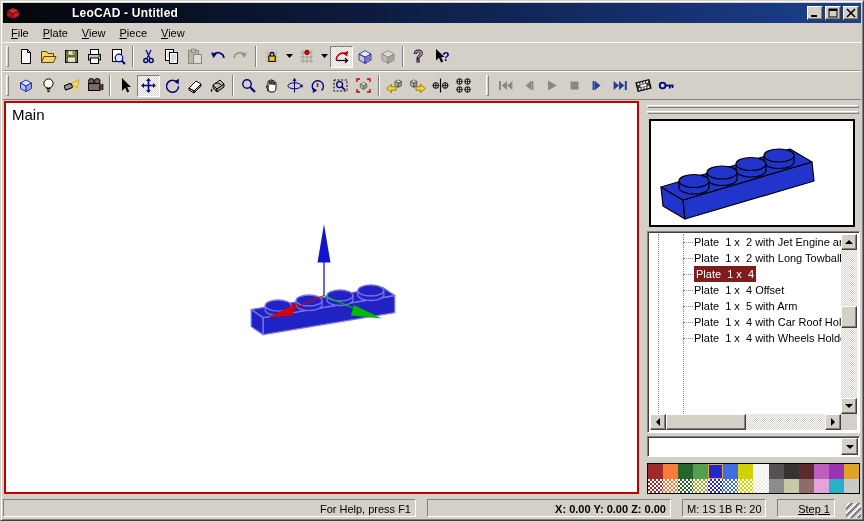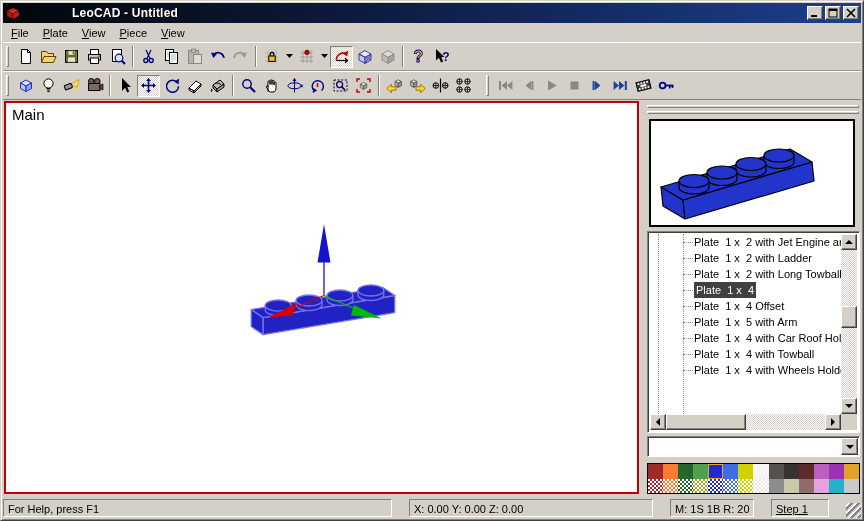--- a/index.html
+++ b/index.html
@@ -51,21 +51,21 @@
     background:#fff; border:2px solid #000; }
   .preview svg { width:100%; height:100%; display:block; }
 
   .treebox { position:absolute; left:8px; top:131px; width:213px; height:202px;
     background:#fff; border:1px solid; border-color:#808080 #fff #fff #808080;
     box-shadow:inset 1px 1px 0 #404040; overflow:hidden; }
   .tree-content { position:absolute; left:2px; top:2px; right:18px; bottom:18px; overflow:hidden; }
   .tree-guide { position:absolute; top:0; bottom:0; border-left:1px dotted #888; }
   .tree-row { height:16px; line-height:16px; white-space:pre; padding-left:44px; position:relative; overflow:hidden; }
   .tree-row::before { content:""; position:absolute; left:33px; top:8px; width:10px; border-top:1px dotted #888; }
-  .tree-label.sel { background:#404040; color:#fff; padding:14px 2px; }
+  .tree-label.sel { background:#7f1d1d; color:#fff; padding:14px 2px; }
 
   .sb-v { position:absolute; right:2px; top:2px; width:16px; bottom:18px;
     background:repeating-conic-gradient(#fff 0% 25%,#d4d0c8 0% 50%) 0 0/2px 2px; }
   .sb-h { position:absolute; left:2px; bottom:2px; height:16px; right:18px;
     background:repeating-conic-gradient(#fff 0% 25%,#d4d0c8 0% 50%) 0 0/2px 2px; }
   .sb-corner { position:absolute; right:2px; bottom:2px; width:16px; height:16px; background:#D4D0C8; }
   .sb-btn { position:absolute; width:16px; height:16px; background:#D4D0C8;
     border:1px solid; border-color:#fff #404040 #404040 #fff; box-shadow:inset -1px -1px 0 #808080;
     display:flex; align-items:center; justify-content:center; }
   .sb-thumb { position:absolute; background:#D4D0C8;
@@ -84,24 +84,24 @@
     border:1px solid; border-color:#fff #404040 #404040 #fff; box-shadow:inset -1px -1px 0 #808080;
     display:flex; align-items:center; justify-content:center; }
 
   .palette { position:absolute; left:8px; top:363px; width:213px; height:31px;
     border:1px solid #000; background:#000; display:grid;
     grid-template-columns:repeat(14,1fr); grid-template-rows:1fr 1fr; }
   .swatch { width:100%; height:100%; }
   .swatch.sel { outline:1px solid #E8A33D; outline-offset:-1px; box-shadow:inset 0 0 0 1px #E8A33D; }
 
   
-  .statusbar { height:23px; flex:0 0 23px; display:flex; align-items:center; padding-top:2px; gap:17px; }
+  .statusbar { height:23px; flex:0 0 23px; display:flex; align-items:center; padding-top:2px; gap:11px;text-align:right; }
   .spanel { height:18px; line-height:16px; padding:1px 4px;
     border:1px solid; border-color:#808080 #fff #fff #808080; overflow:hidden; white-space:nowrap; }
-  .sp1 { flex:1; } .sp2 { width:244px; flex:0 0 244px; } .sp3 { width:84px; flex:0 0 84px; } .sp4 { width:58px; flex:0 0 58px;text-decoration:underline; }
+  .sp1 { flex:1; } .sp2 { width:244px; flex:0 0 244px;font-weight:bold; } .sp3 { width:84px; flex:0 0 84px; } .sp4 { width:58px; flex:0 0 58px;text-decoration:underline; }
   .resize-grip { width:15px; height:15px; align-self:flex-end;
     background:repeating-linear-gradient(135deg,#d4d0c8 0 2px,#fff 2px 3px,#808080 3px 5px); }
 </style>
 </head>
 <body>
 
 <div class="window">
 
   <div class="titlebar">
     <svg class="ic" style="width:16px;height:16px" viewBox="0 0 16 16">
@@ -544,27 +544,25 @@
           </g>
         </svg>
       </div>
 
       <div class="treebox">
         <div class="tree-content">
           <div class="tree-guide" style="left:8px"></div>
           <div class="tree-guide" style="left:33px"></div>
           <div id="tree-rows">
               <div class="tree-row"><span class="tree-label">Plate  1 x  2 with Jet Engine an</span></div>
-              <div class="tree-row"><span class="tree-label">Plate  1 x  2 with Ladder</span></div>
               <div class="tree-row"><span class="tree-label">Plate  1 x  2 with Long Towball</span></div>
               <div class="tree-row"><span class="tree-label sel">Plate  1 x  4</span></div>
               <div class="tree-row"><span class="tree-label">Plate  1 x  4 Offset</span></div>
               <div class="tree-row"><span class="tree-label">Plate  1 x  5 with Arm</span></div>
               <div class="tree-row"><span class="tree-label">Plate  1 x  4 with Car Roof Hol</span></div>
-              <div class="tree-row"><span class="tree-label">Plate  1 x  4 with Towball</span></div>
               <div class="tree-row"><span class="tree-label">Plate  1 x  4 with Wheels Holde</span></div>
             </div>
         </div>
 
         <div class="sb-v">
           <span class="sb-btn" style="left:0;top:0">
               <span class="tri tri-up"></span>
             </span>
           <span class="sb-thumb" style="left:0;top:72px;width:16px;height:22px"></span>
           <span class="sb-btn" style="left:0;bottom:0">

